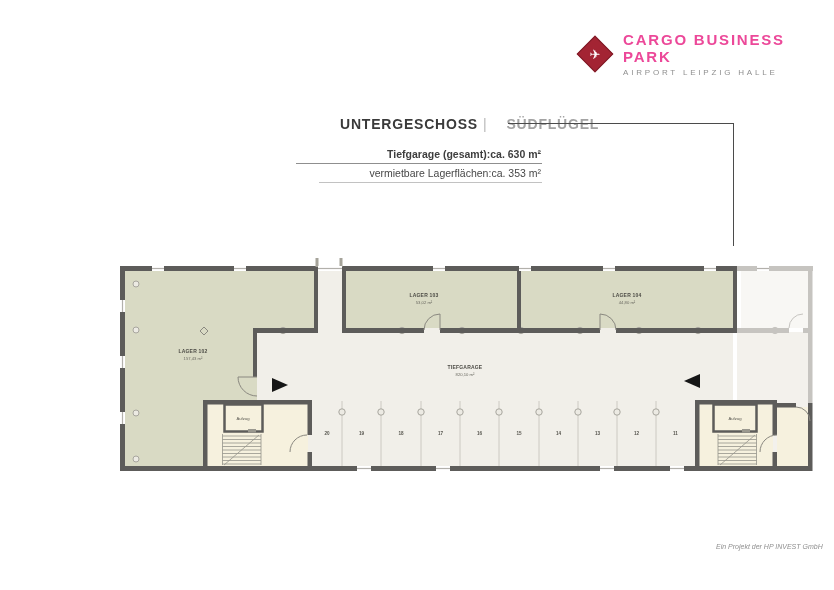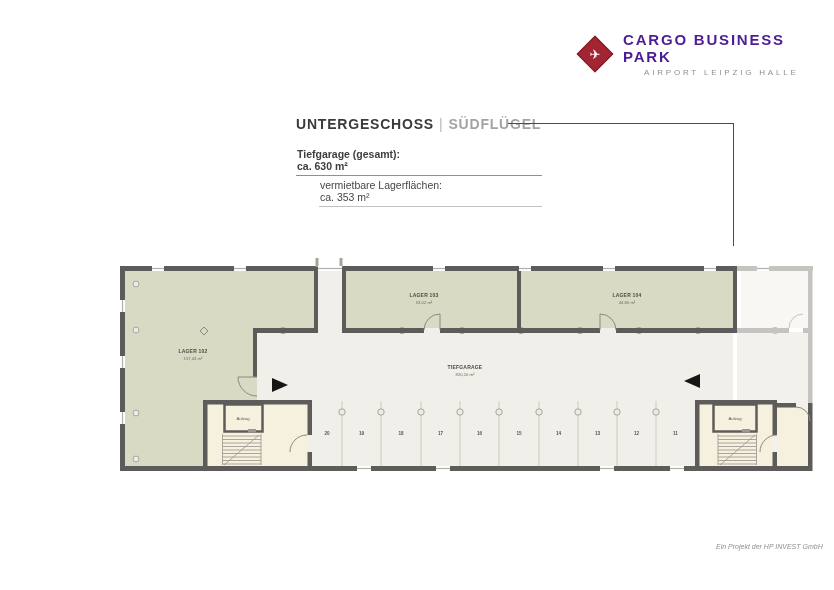--- a/index.html
+++ b/index.html
@@ -6,35 +6,35 @@
   #page{position:relative;width:834px;height:590px;background:#ffffff;overflow:hidden;
         font-family:"Liberation Sans",sans-serif;}
 
   
   .logo{position:absolute;top:31px;left:576px;display:flex;align-items:center;}
   .logo-diamond-box{width:38px;height:38px;display:flex;align-items:center;justify-content:center;}
   .logo-diamond{width:24px;height:24px;background:#a32433;border:1.5px solid #801c28;
                 transform:rotate(45deg);display:flex;align-items:center;justify-content:center;}
   .logo-plane{transform:rotate(-45deg);color:#ffffff;font-size:13px;line-height:1;}
   .logo-text{margin-left:10px;}
-  .brand-name{font-size:15px;font-weight:bold;letter-spacing:1.8px;color:#4c1d95;}
-  .brand-tagline{font-size:8px;letter-spacing:2.8px;color:#8f8f8f;margin-top:3px;margin-left:21px;}
+  .brand-name{font-size:15px;font-weight:bold;letter-spacing:1.8px;color:#ec4899;}
+  .brand-tagline{font-size:8px;letter-spacing:2.8px;color:#8f8f8f;margin-top:3px;}
 
   
   .title{position:absolute;left:296px;top:116px;font-size:14px;letter-spacing:.8px;white-space:nowrap;}
-  .title .floor{font-weight:bold;color:#3a3a3a;}
+  .title .floor{font-weight:bold;color:#3a3a3a;margin-left:44px;}
   .title .sep{color:#b8b8b8;padding:0 5px;font-weight:normal;}
-  .title .wing{font-weight:bold;color:#a3a3a3;}
+  .title .wing{font-weight:bold;color:#a3a3a3;margin-left:14px;}
 
   .leader{position:absolute;left:508px;top:123px;width:225px;height:122px;
           border-top:1.5px solid #4b4b4b;border-right:1.5px solid #4b4b4b;}
 
   
   .summary{position:absolute;left:296px;top:145px;width:246px;font-size:10.5px;color:#3e3e3e;}
-  .summary .row{display:flex;justify-content:flex-start;padding:3px 1px;flex-direction:column;}
+  .summary .row{display:flex;justify-content:flex-end;padding:3px 1px;}
   .summary .r1{font-weight:bold;border-bottom:1.5px solid #8f8f8f;}
   .summary .r2{color:#474747;border-bottom:1px solid #c2c2c2;margin-left:23px;}
   .summary .r3{padding-top:5px;}
 
   
   .plan{position:absolute;left:120px;top:258px;width:714px;height:232px;}
   svg{font-family:"Liberation Sans",sans-serif;}
   svg text{fill:#4c4b45;}
   .rn{font-size:5px;font-weight:bold;text-anchor:middle;letter-spacing:.2px;}
   .ra{font-size:4.2px;text-anchor:middle;fill:#6b6a62;}

